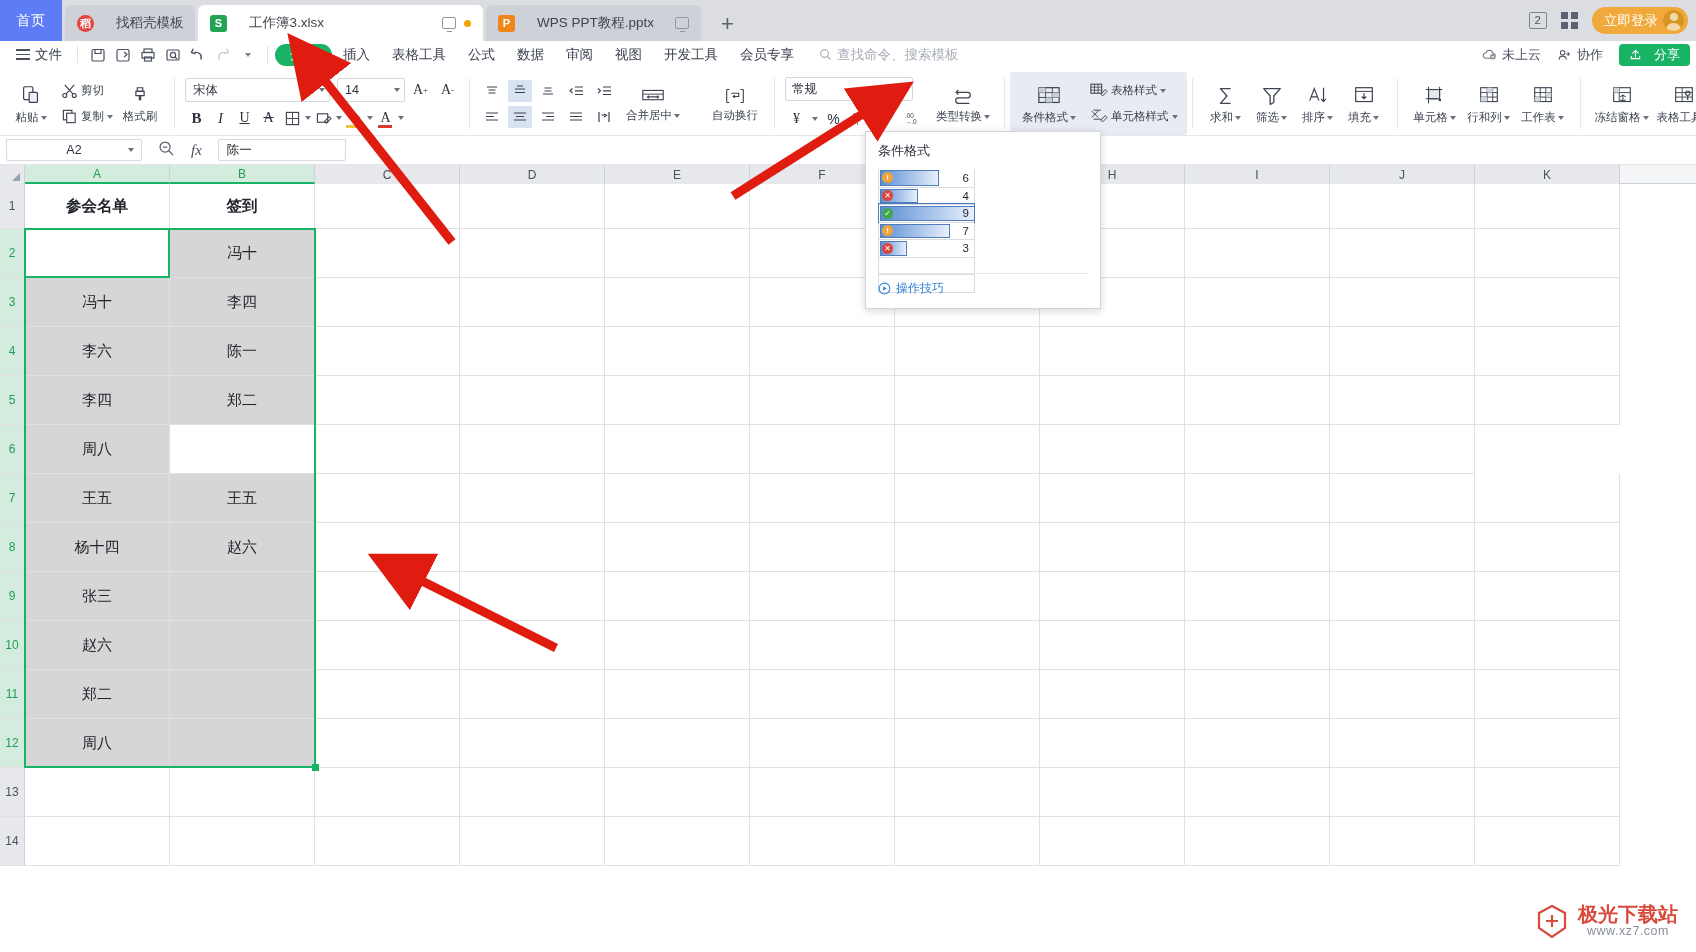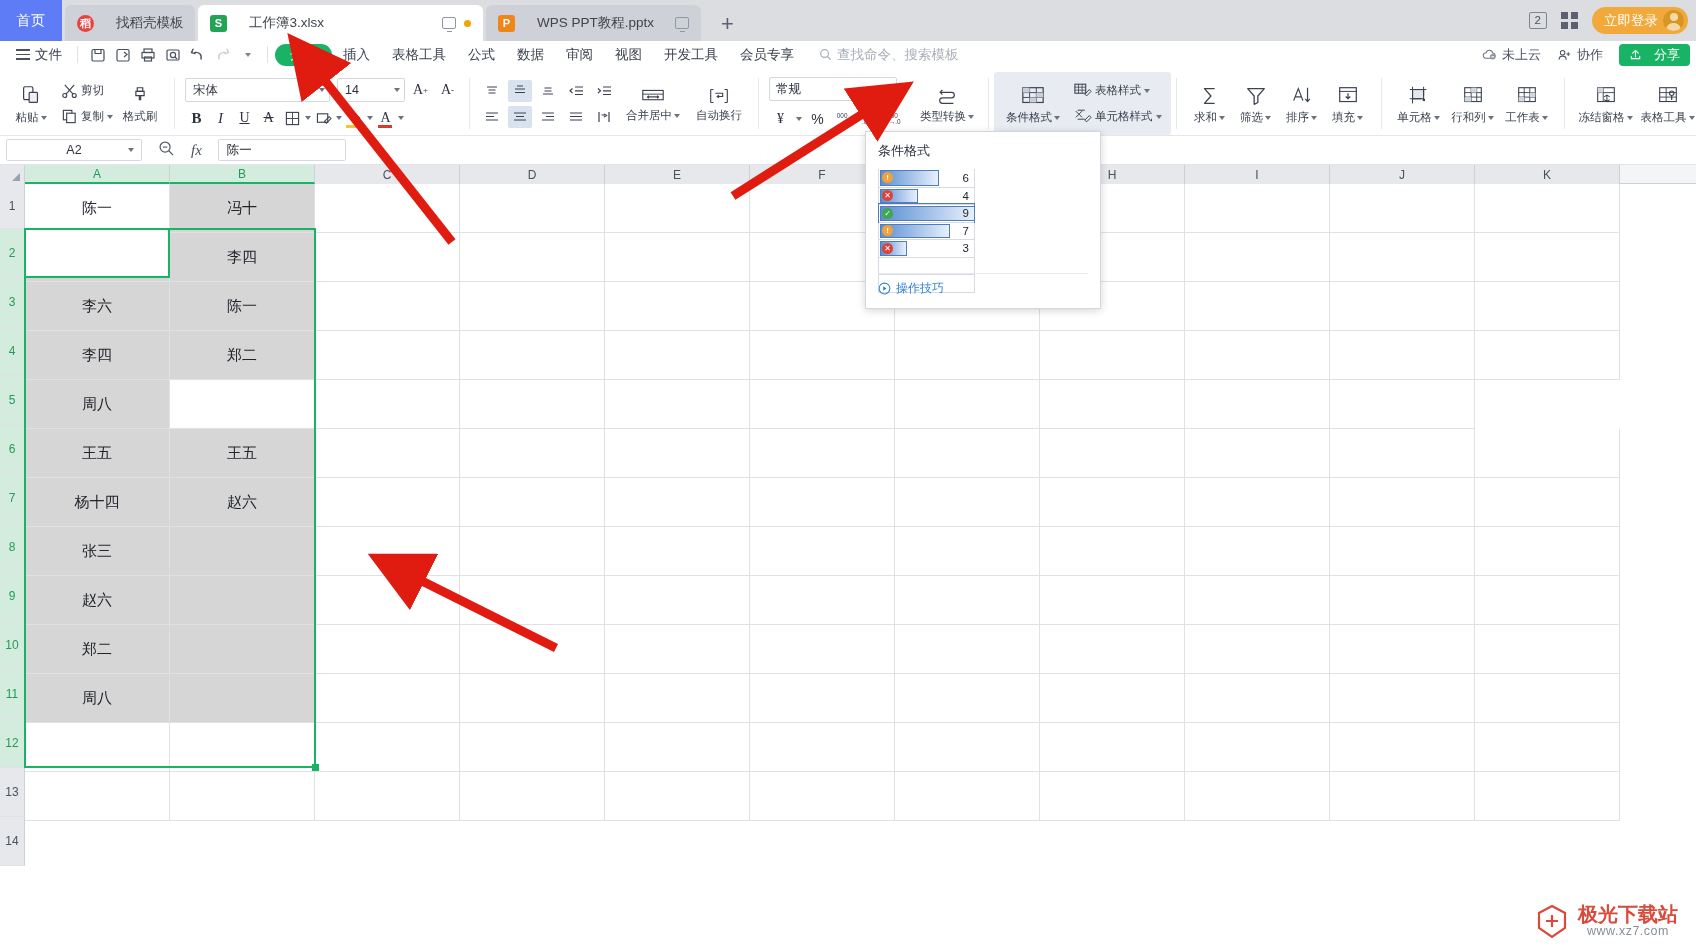--- a/index.html
+++ b/index.html
@@ -479,21 +479,21 @@
         <svg width="26" height="20" viewBox="0 0 28 20">
             <rect x="3" y="4" width="22" height="10" fill="none" stroke="#3c4250" stroke-width="1.2"></rect>
             <path d="M3 8h22" stroke="#3c4250" stroke-width="1"></path>
             <path d="M8 11h12M9.5 9.6L8 11l1.5 1.4M18.5 9.6L20 11l-1.5 1.4" fill="none" stroke="#3c4250" stroke-width="1.2"></path>
           </svg>
         <span class="lbl">
             <span>合并居中</span>
             <span class="caret"></span>
           </span>
       </div>
-      <div class="bigbtn" style="width:58px;margin-left:6px">
+      <div class="bigbtn" style="width:58px;margin-left:22px">
         <svg width="24" height="20" viewBox="0 0 26 20">
             <path d="M4 3h3M4 3v14M4 17h3M22 3h-3M22 3v14M22 17h-3" fill="none" stroke="#3c4250" stroke-width="1.2"></path>
             <path d="M9 7h8v3.5h-5M13 9l-2 1.5 2 1.5" fill="none" stroke="#3c4250" stroke-width="1.2"></path>
           </svg>
         <span class="lbl">
             <span>自动换行</span>
           </span>
       </div>
     </div>
     <div class="rsep"></div>
@@ -743,20 +743,33 @@
         <div class="rh sel">9</div>
         <div class="rh sel">10</div>
         <div class="rh sel">11</div>
         <div class="rh sel">12</div>
         <div class="rh">13</div>
         <div class="rh">14</div>
       </div>
 
       <div class="cells">
 
+        <div class="grow h1">
+          <div class="gcell hdr" style="width:145px">参会名单</div>
+          <div class="gcell hdr" style="width:145px">签到</div>
+          <div class="gcell" style="width:145px"></div>
+          <div class="gcell" style="width:145px"></div>
+          <div class="gcell" style="width:145px"></div>
+          <div class="gcell" style="width:145px"></div>
+          <div class="gcell" style="width:145px"></div>
+          <div class="gcell" style="width:145px"></div>
+          <div class="gcell" style="width:145px"></div>
+          <div class="gcell" style="width:145px"></div>
+          <div class="gcell" style="width:145px"></div>
+        </div>
 
         <div class="grow">
           <div class="gcell active" style="width:145px">陈一</div>
           <div class="gcell selbg" style="width:145px">冯十</div>
           <div class="gcell" style="width:145px"></div>
           <div class="gcell" style="width:145px"></div>
           <div class="gcell" style="width:145px"></div>
           <div class="gcell" style="width:145px"></div>
           <div class="gcell" style="width:145px"></div>
           <div class="gcell" style="width:145px"></div>

